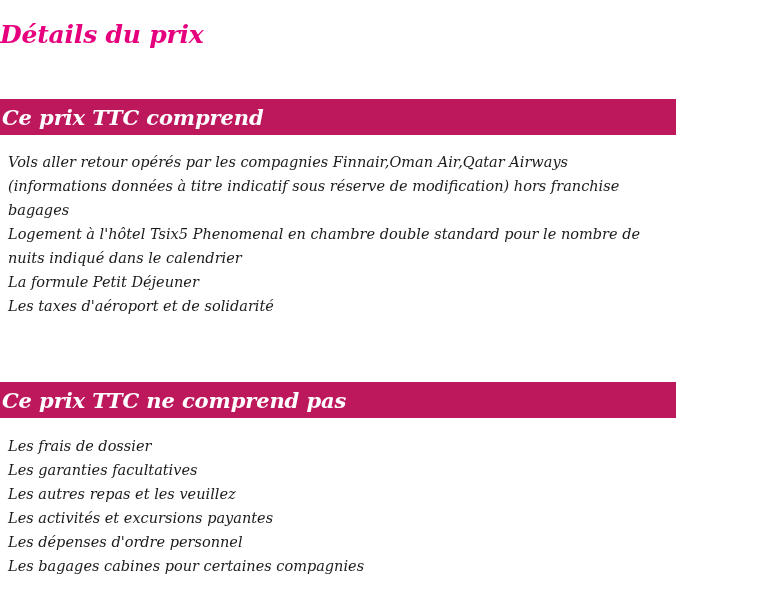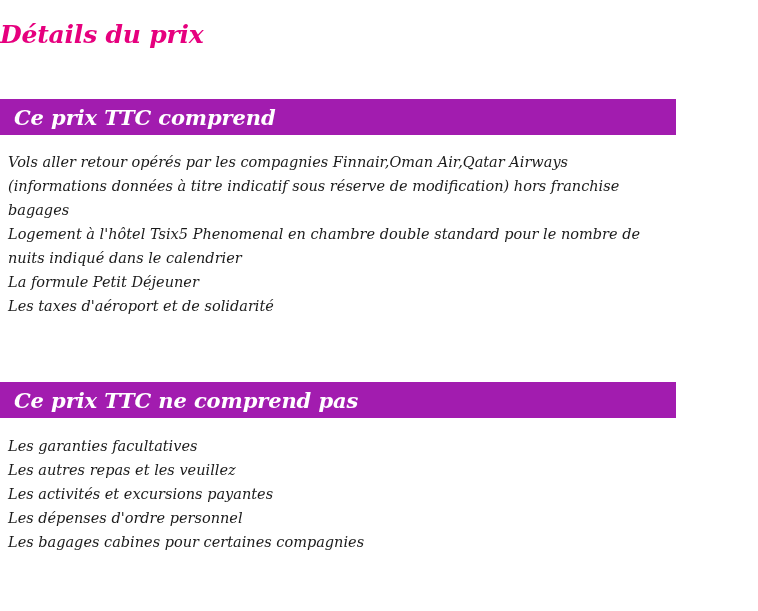--- a/index.html
+++ b/index.html
@@ -34,25 +34,25 @@
   .section {
     margin: 0;
   }
   .section-1 {
     margin-top: 49px;
   }
   .section-2 {
     margin-top: 64px;
   }
   .section-header {
-    background: #a21caf;
+    background: #be185d;
     height: 36px;
     display: flex;
     align-items: center;
-    padding: 0 0 0 14px;
+    padding: 0 0 0 2px;
     box-sizing: border-box;
   }
   .section-header-text {
     font-family: "DejaVu Serif", serif;
     font-style: italic;
     font-weight: bold;
     font-size: 21px;
     color: #ffffff;
     line-height: 1;
     letter-spacing: -0.1px;
@@ -95,20 +95,21 @@
       <li class="list-item">La formule Petit Déjeuner</li>
       <li class="list-item">Les taxes d'aéroport et de solidarité</li>
     </ul>
   </section>
 
   <section class="section section-2">
     <div class="section-header">
       <span class="section-header-text">Ce prix TTC ne comprend pas</span>
     </div>
     <ul class="item-list list-2">
+      <li class="list-item">Les frais de dossier</li>
       <li class="list-item">Les garanties facultatives</li>
       <li class="list-item">Les autres repas et les veuillez</li>
       <li class="list-item">Les activités et excursions payantes</li>
       <li class="list-item">Les dépenses d'ordre personnel</li>
       <li class="list-item">Les bagages cabines pour certaines compagnies</li>
     </ul>
   </section>
 
 </div>
 

